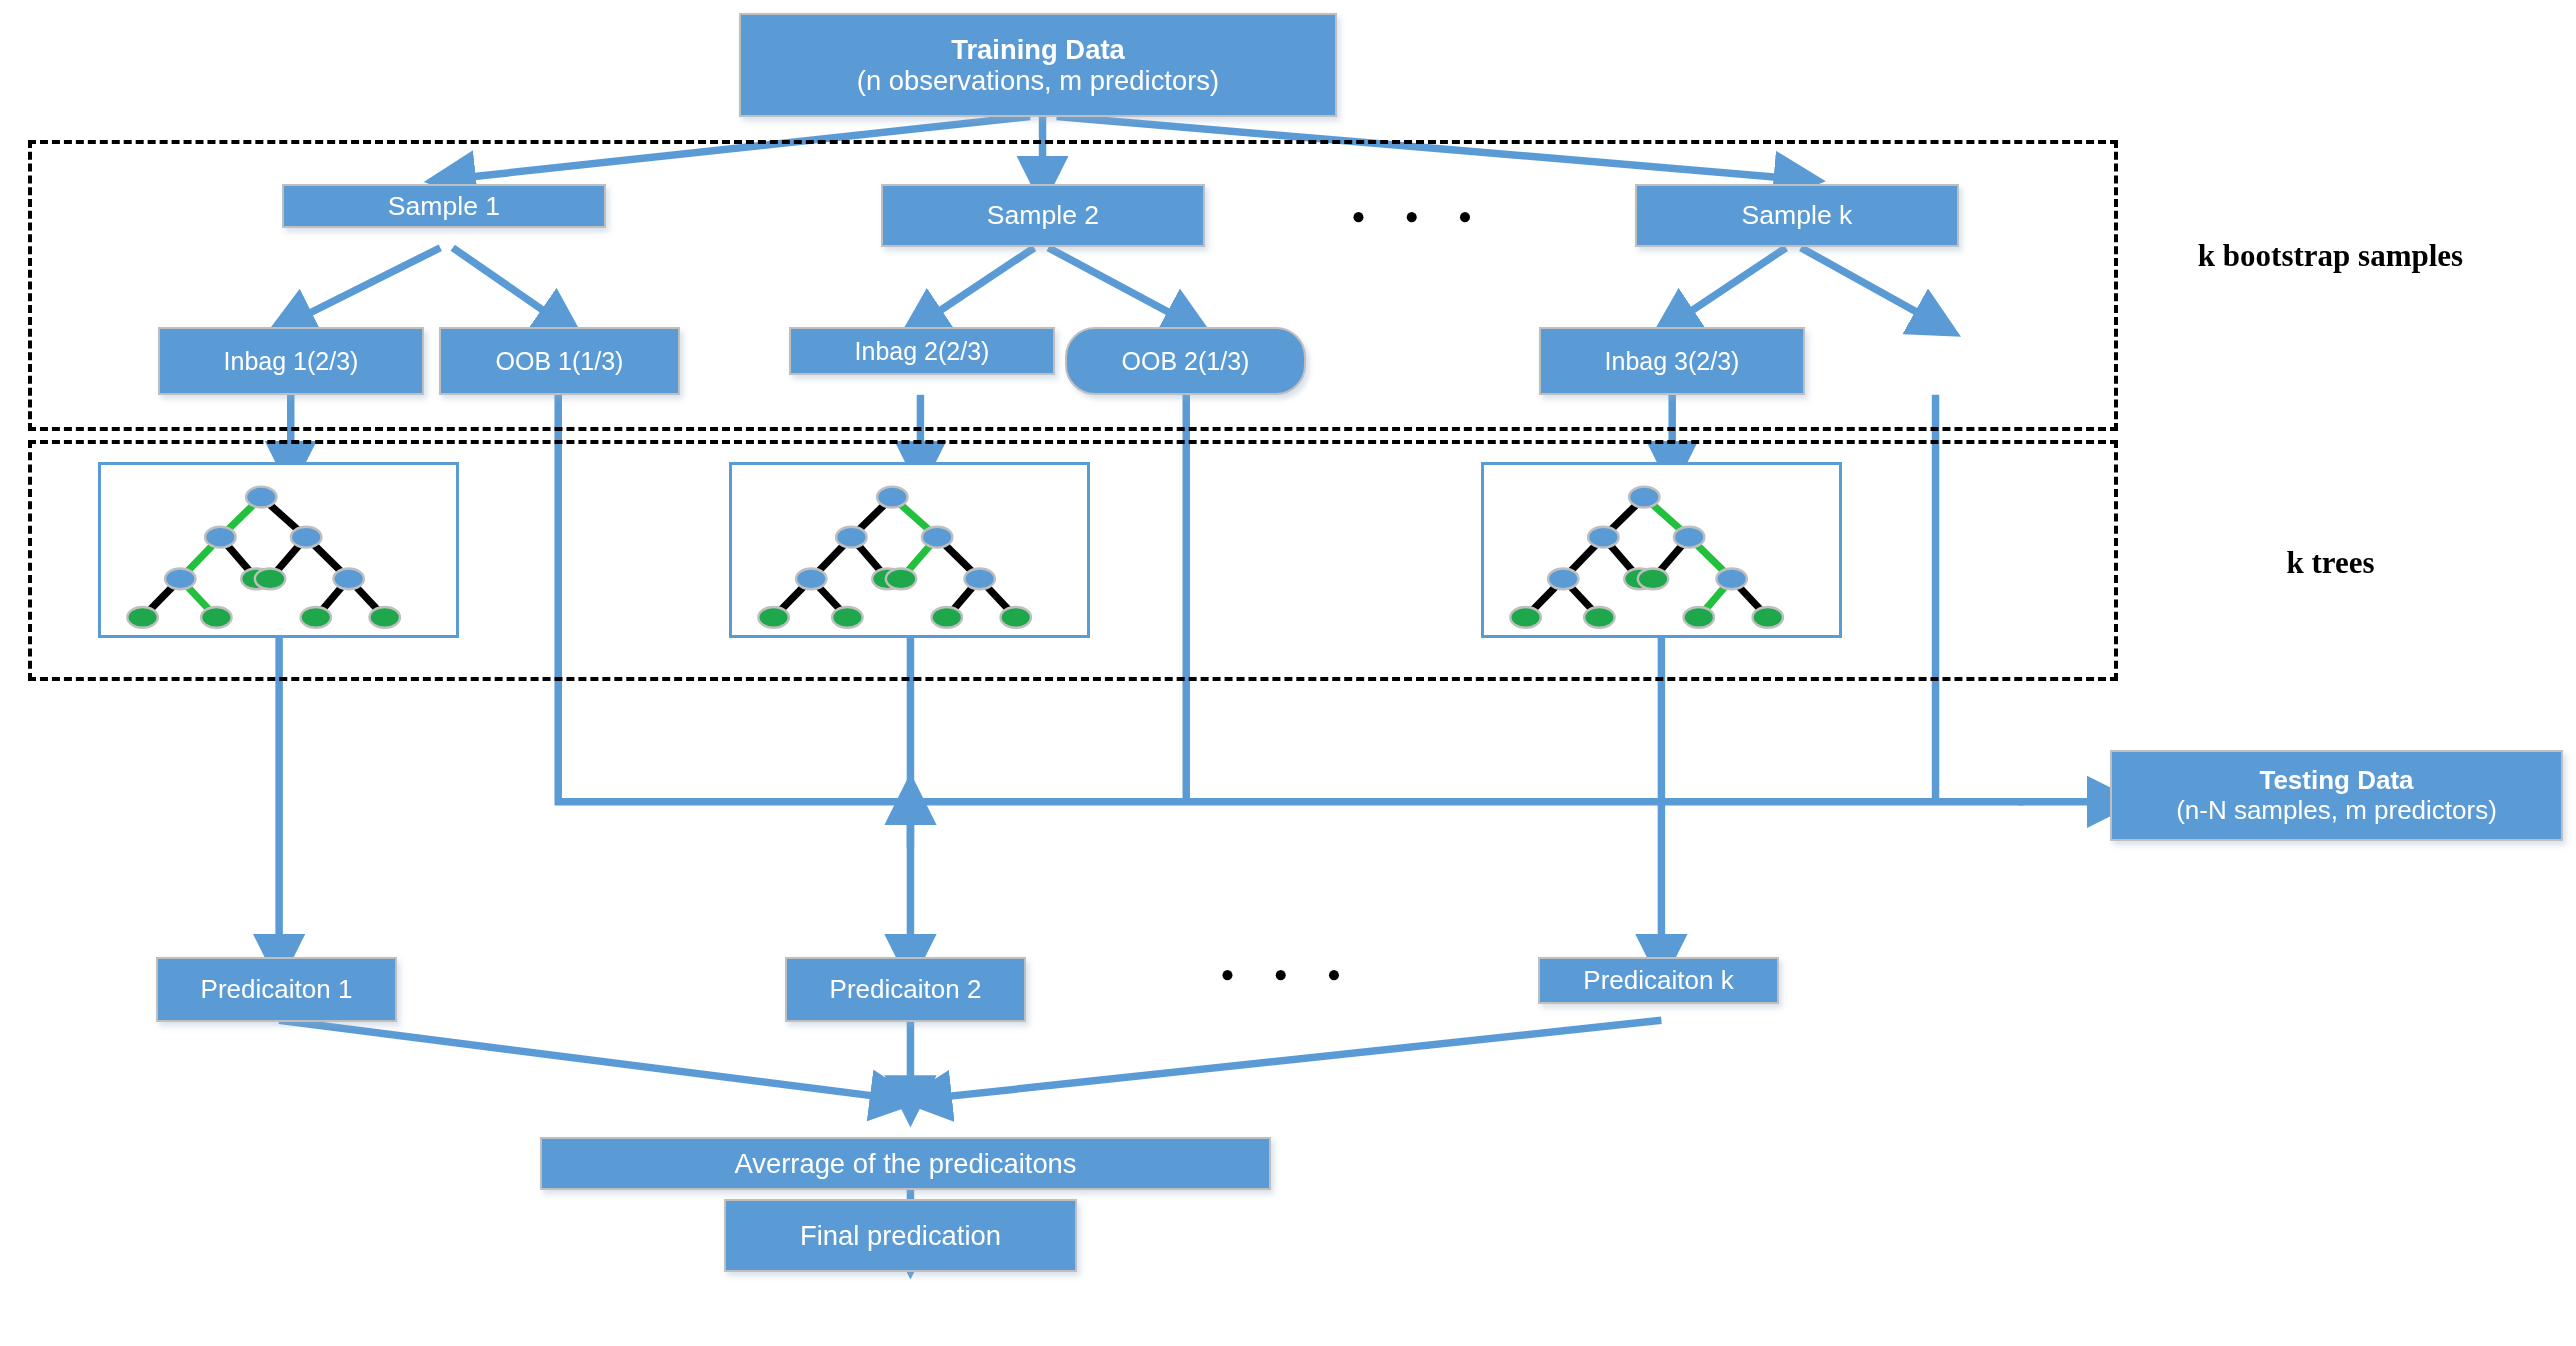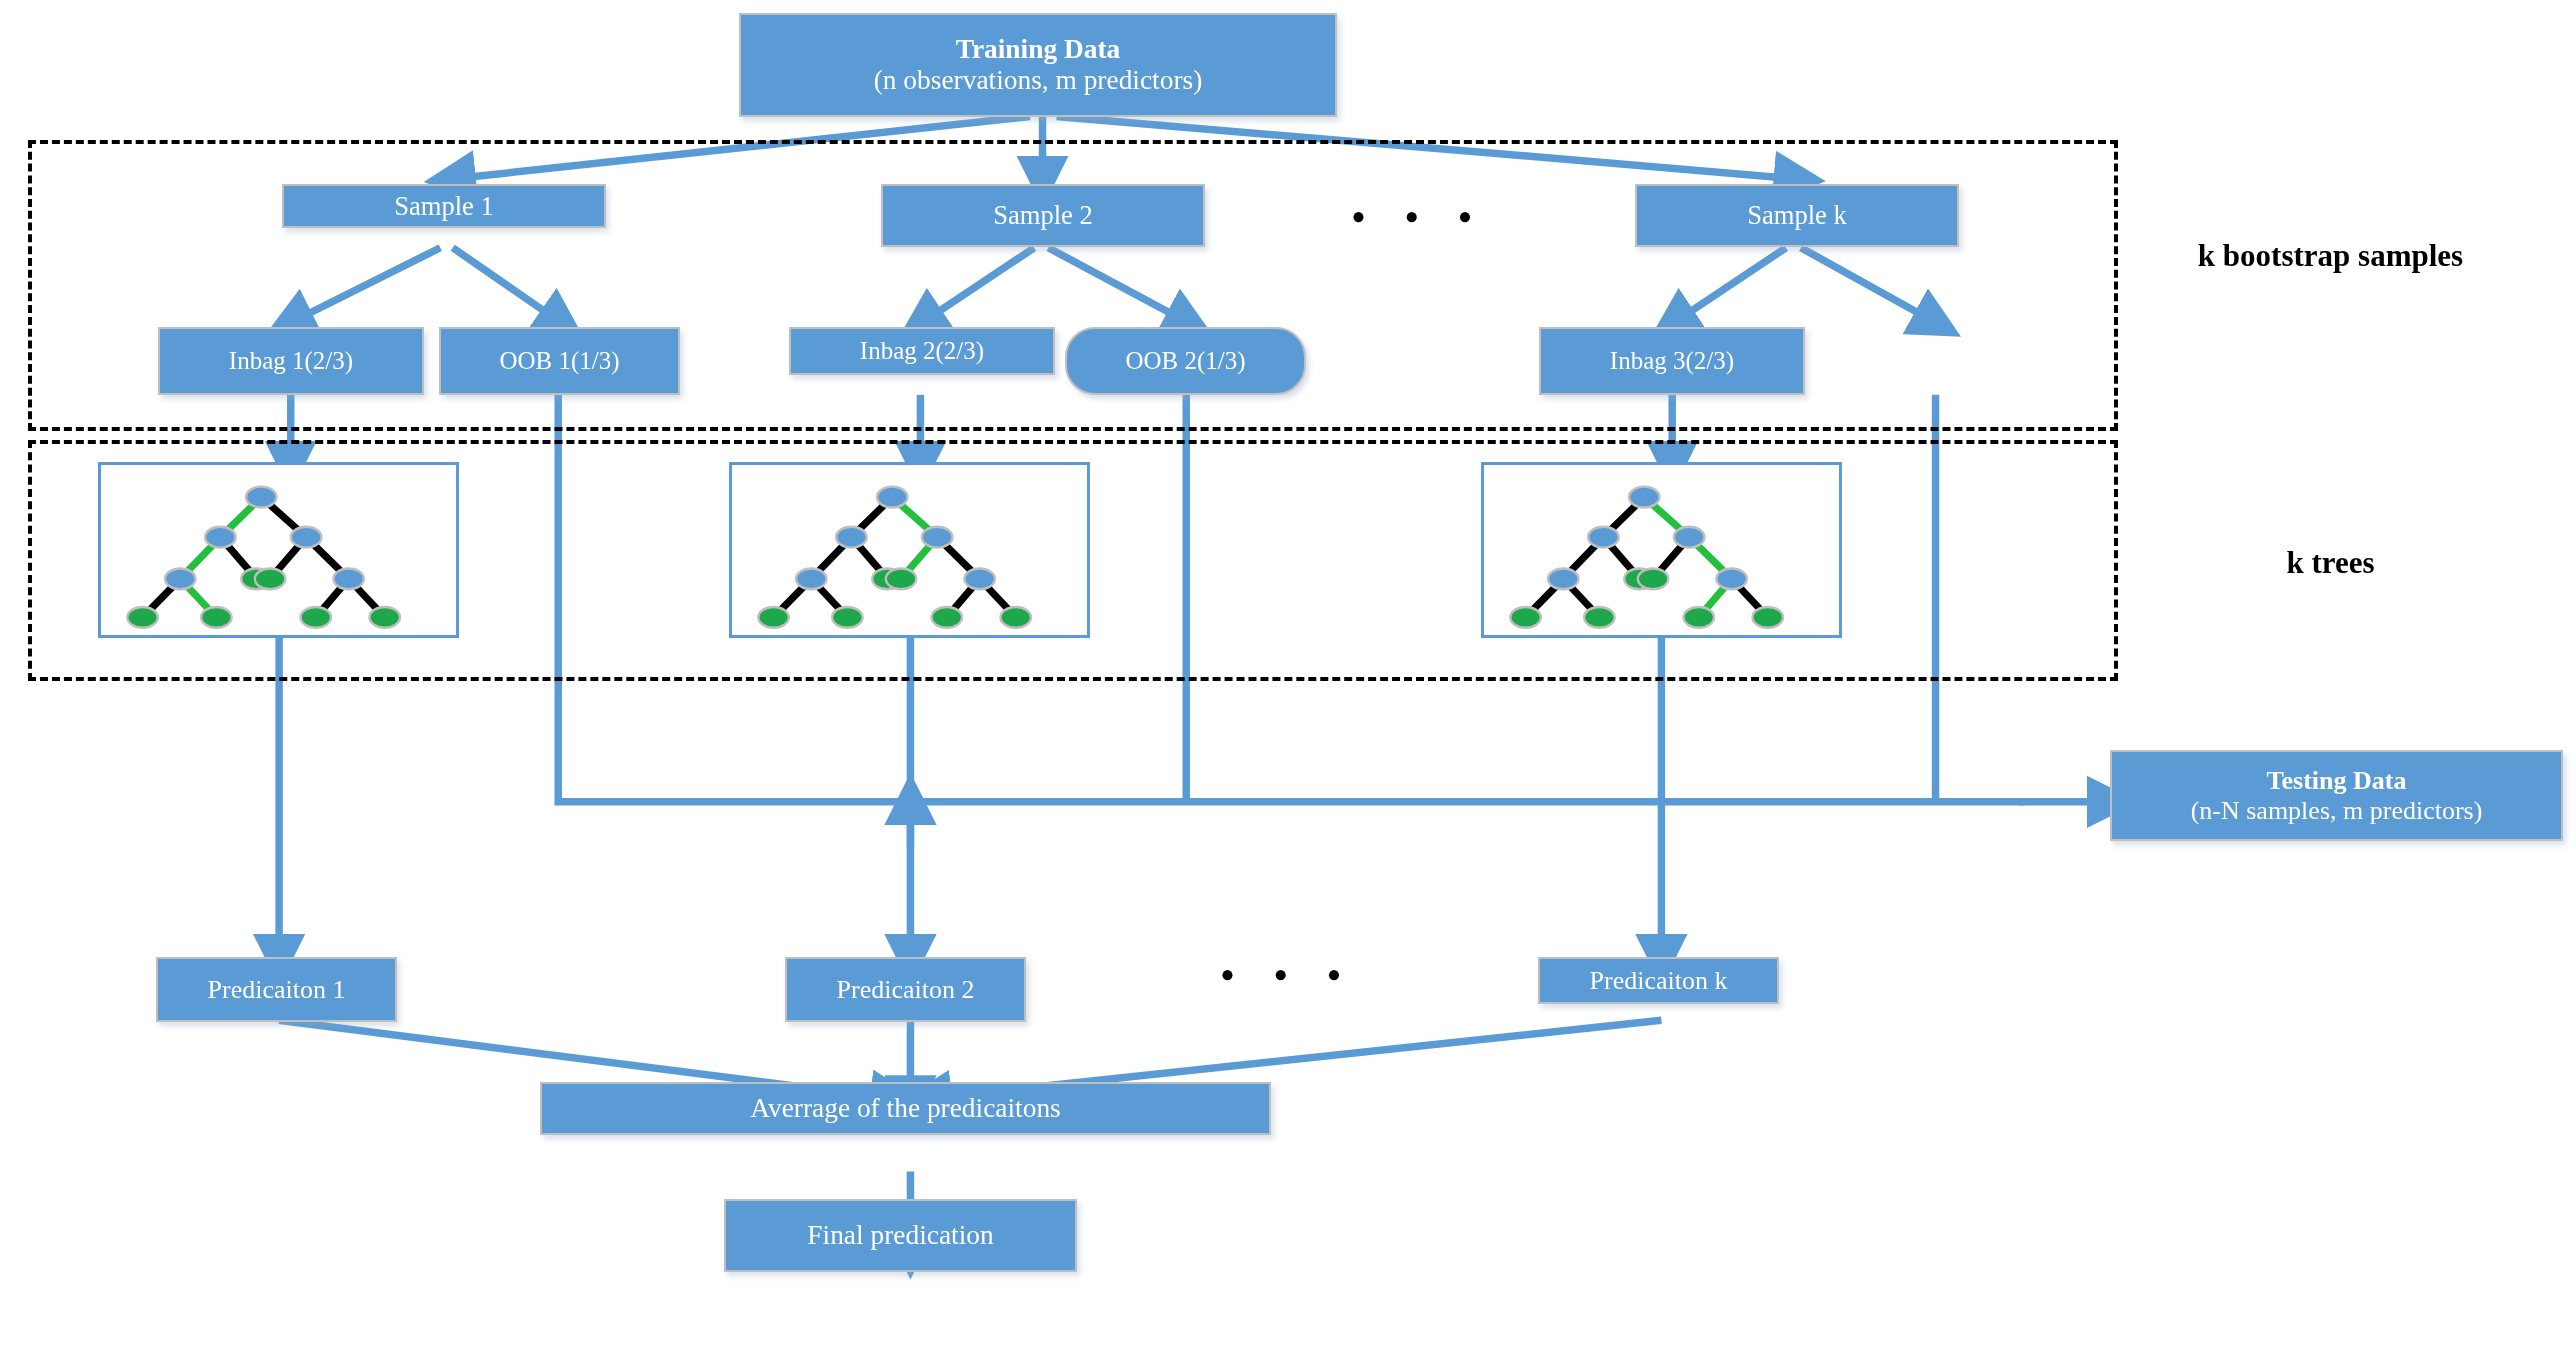--- a/index.html
+++ b/index.html
@@ -10,21 +10,21 @@
   .node-box{
     position:absolute;
     background:#5B9BD5;
     border:2.5px solid #BFBFBF;
     box-sizing:border-box;
     color:#FFFFFF;
     display:flex;align-items:center;justify-content:center;
     text-align:center;
     line-height:1.15;
     box-shadow:3.3px 4.2px 5.8px rgba(150,170,195,0.35);
-    font-family:Liberation Serif, serif;
+    font-family:Liberation Sans, sans-serif;
   }
   .node-box .ln{display:block;}
   .bold{font-weight:bold;}
   .group-label{
     position:absolute;
     color:#000000;
     font-weight:bold;
     text-align:center;
     font-family:"Liberation Serif","DejaVu Serif",serif;
     line-height:1.25;
@@ -249,21 +249,21 @@
   </div>
   <div class="node-box" style="left:785px;top:957px;width:241px;height:65px;font-size:26px;">
     <span>Predicaiton 2</span>
   </div>
   <div class="node-box" style="left:1538px;top:957px;width:241px;height:47px;font-size:26px;">
     <span>Predicaiton k</span>
   </div>
 
   <div class="dots" style="left:1221px;top:954px;font-size:37px;">• • •</div>
 
-  <div class="node-box" style="left:540px;top:1082px;width:731px;height:53px;font-size:27.4px;">
+  <div class="node-box" style="left:540px;top:1137px;width:731px;height:53px;font-size:27.4px;">
     <span>Averrage of the predicaitons</span>
   </div>
 
   <div class="node-box" style="left:724px;top:1199px;width:353px;height:73px;font-size:27.4px;">
     <span>Final predication</span>
   </div>
 
 </div>
 
 

